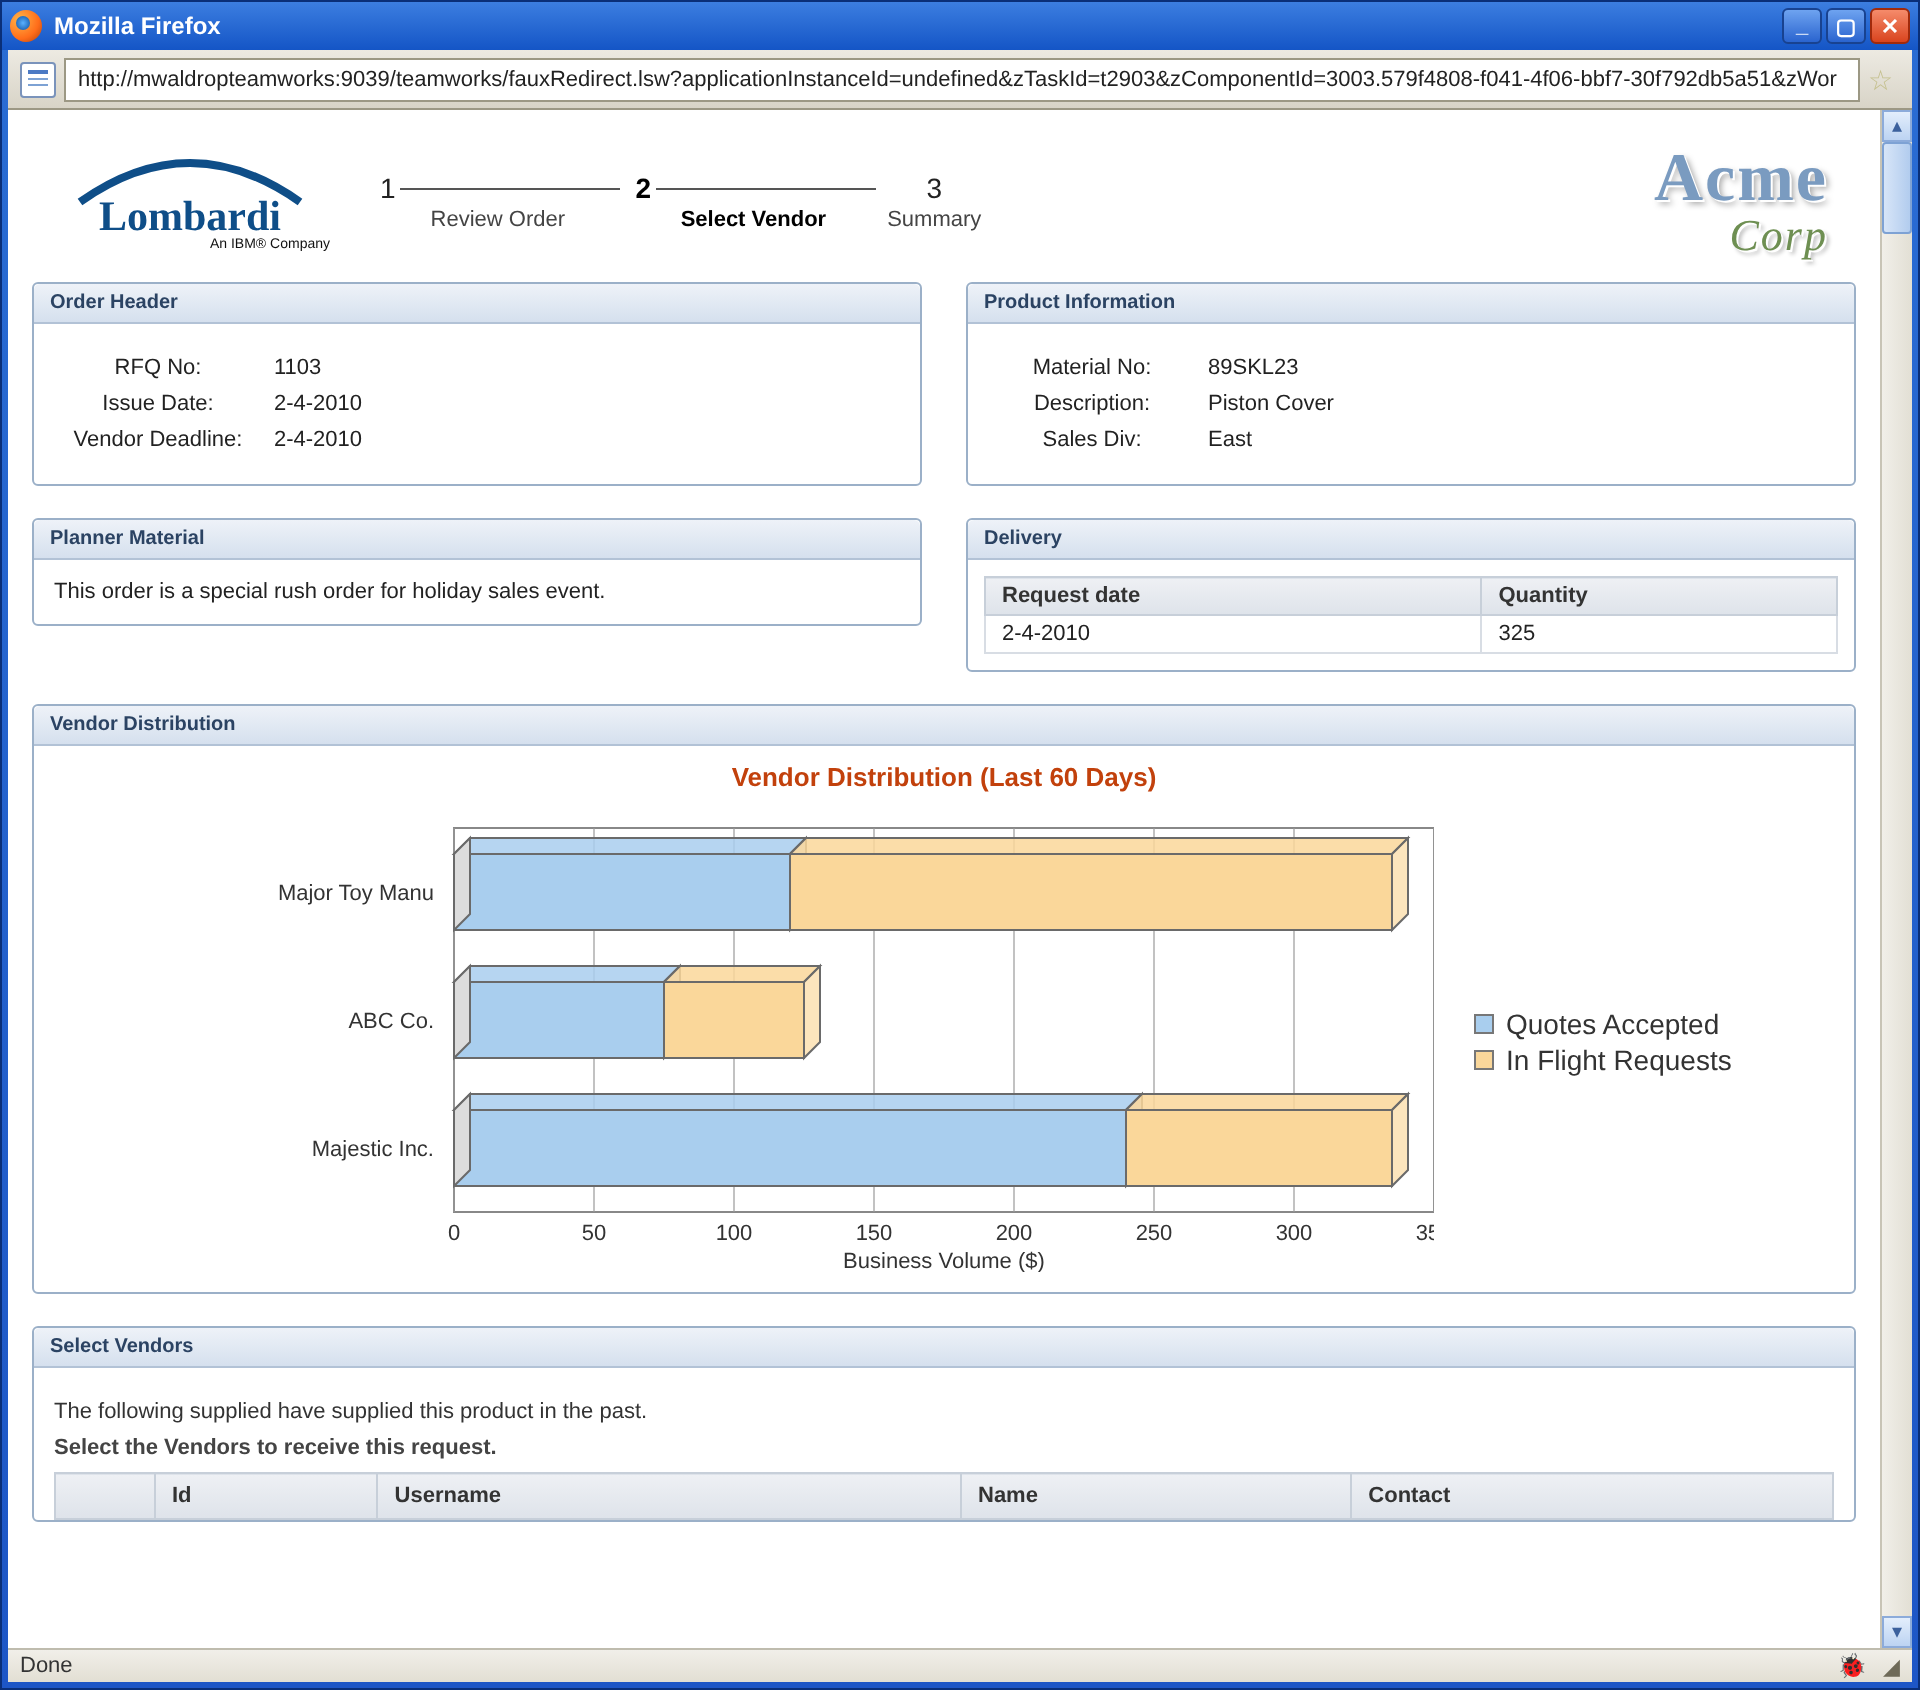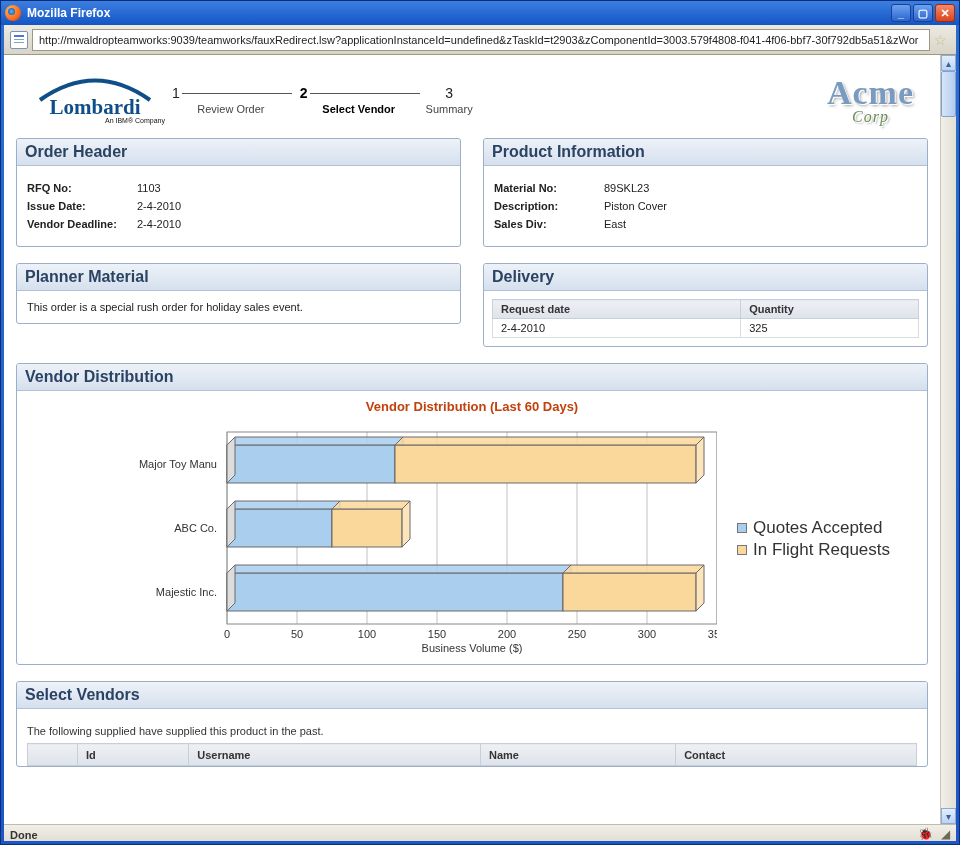--- a/index.html
+++ b/index.html
@@ -102,21 +102,21 @@
       font-size:10px;color:#3c619d;
     }
     .vsc-thumb { position:absolute; top:16px; left:0; right:0; height:46px;
       background: linear-gradient(to right,#d7e5f8,#b2ccee);
       border:1px solid #7ea2d4;
       border-radius:2px;
     }
     .vsc-btm { position:absolute; bottom:0; left:0; right:0; }
 
     .banner-row {
-      display:flex; align-items:center; 
+      display:flex; align-items:center; gap:18px;
       padding: 4px 6px 10px 6px;
       border-bottom: 0;
     }
     .lombardi {
       width: 150px;
       color:#0f4e88;
       text-align:center;
       position:relative;
     }
     .lombardi svg { width:150px; height:55px; }
@@ -139,84 +139,83 @@
       font-family: Georgia, "Times New Roman", serif;
       letter-spacing:1px;
       padding-right:10px;
     }
     .acme-main{
       font-size:34px; font-weight:bold;
       color:#7a9bc0;
       text-shadow: 1px 1px 0 #fff, 2px 2px 3px rgba(0,0,0,.35);
     }
     .acme-sub{
-      font-size:16px; font-style:italic;
+      font-size:22px; font-style:italic;
       color:#6e8f52;
       text-shadow: 1px 1px 0 #fff, 2px 2px 2px rgba(0,0,0,.3);
-      text-align:center; margin-top:-4px;
+      text-align:right; margin-top:-4px;
     }
 
     .cols { display:flex; gap:22px; padding:0 2px; }
     .col { flex:1; }
 
     .panel {
       border:1px solid #9bb0c8;
       border-radius:3px;
       margin-bottom:16px;
       background:#fff;
     }
     .panel-h {
       background: linear-gradient(#eef2f8,#d5e0ee);
       border-bottom:1px solid #b2c2d6;
       padding:4px 8px;
       font-weight:bold;
       color:#2b4363;
-      font-size:16px;
+      font-size:10px;
       border-radius:3px 3px 0 0;
     }
     .panel-b { padding:10px 10px; color:#222; }
 
     .kv-row { display:flex; margin:6px 0; }
-    .kv-k { width:110px; text-align:left; font-weight:bold; color:#222; padding-right:6px;}
+    .kv-k { width:110px; text-align:center; font-weight:normal; color:#222; padding-right:6px;}
     .kv-v { flex:1; color:#222; }
 
     table.grid {
       width:100%; border-collapse:collapse; font-size:11px;
       border:1px solid #c7cfd9;
     }
     table.grid th {
       background: linear-gradient(#eef0f4,#dee3ea);
       border:1px solid #c7cfd9;
       text-align:left; padding:3px 8px; font-weight:bold; color:#333;
     }
     table.grid td { border:1px solid #d8dde4; padding:3px 8px; background:#fff; }
 
     .panel.full { margin-left:2px; margin-right:2px; }
 
     .chart-wrap { padding:4px 10px 10px 10px; display:flex; }
     .chart-title { text-align:center; font-weight:bold; font-size:13px; margin:8px 0 6px 0; color:#c2410c;}
     .chart-svg { display:block; }
 
-    .legend { margin-left:20px; align-self:center; font-size:17px; color:#333; }
+    .legend { margin-left:20px; align-self:center; font-size:14px; color:#333; }
     .legend-item { display:flex; align-items:center; gap:6px; margin:2px 0;}
     .swatch { width:10px; height:10px; border:1px solid #777; }
     .sw-blue { background:#a9ceee; }
     .sw-orange { background:#fad79a; }
 
     .svc-text { color:#333; margin:6px 0; }
     .svc-strong { font-weight:bold; color:#444; margin-bottom:6px;}
 
     .statusbar {
       position:absolute; left:3px; right:3px; bottom:3px; height:17px;
       background: linear-gradient(#f1efe9,#e2dfd3);
       border-top:1px solid #bfbcae;
       font-size:11px; color:#333;
-      display:flex; align-items:flex-end;
+      display:flex; align-items:center;
       padding:0 6px;
-      font-weight:bold;
     }
     .status-right { margin-left:auto; display:flex; gap:8px; align-items:center; color:#6e6a58;}
     .bug-icon{font-size:12px;}
   </style>
 </head>
 <body>
 
 <div class="window">
 
   <div class="titlebar">
@@ -399,20 +398,21 @@
                 <span>In Flight Requests</span>
               </div>
           </div>
         </div>
       </div>
 
       <div class="panel full" style="margin-bottom:0;">
         <div class="panel-h">Select Vendors</div>
         <div class="panel-b" style="padding-bottom:0;">
           <div class="svc-text">The following supplied have supplied this product in the past.</div>
+          <div class="svc-strong">Select the Vendors to receive this request.</div>
           <table class="grid" style="margin-top:2px;">
             <thead>
                 <tr>
               <th style="width:50px;"><input type="checkbox" style="visibility: hidden;"></th>
               <th>Id</th>
               <th>Username</th>
               <th>Name</th>
               <th>Contact</th>
             </tr>
               </thead>

